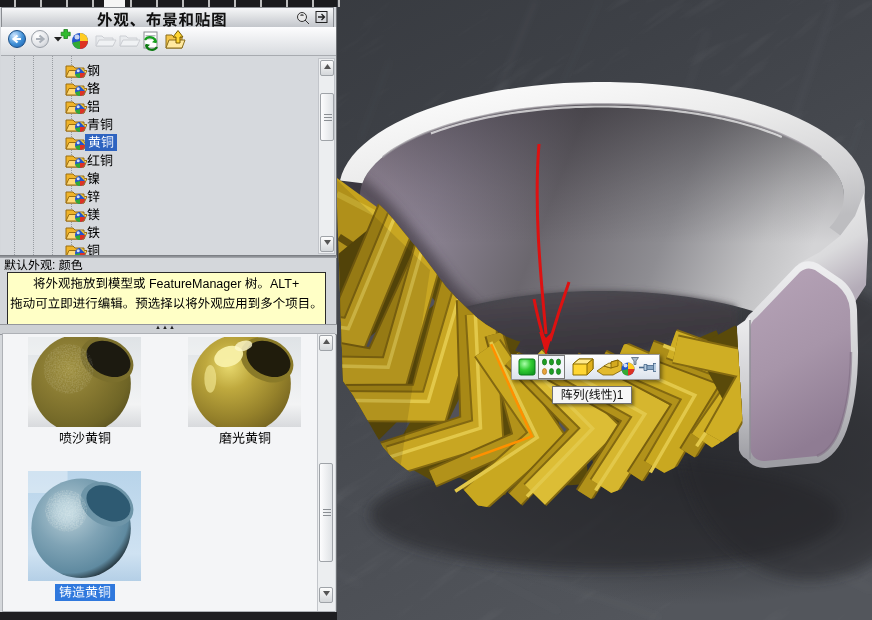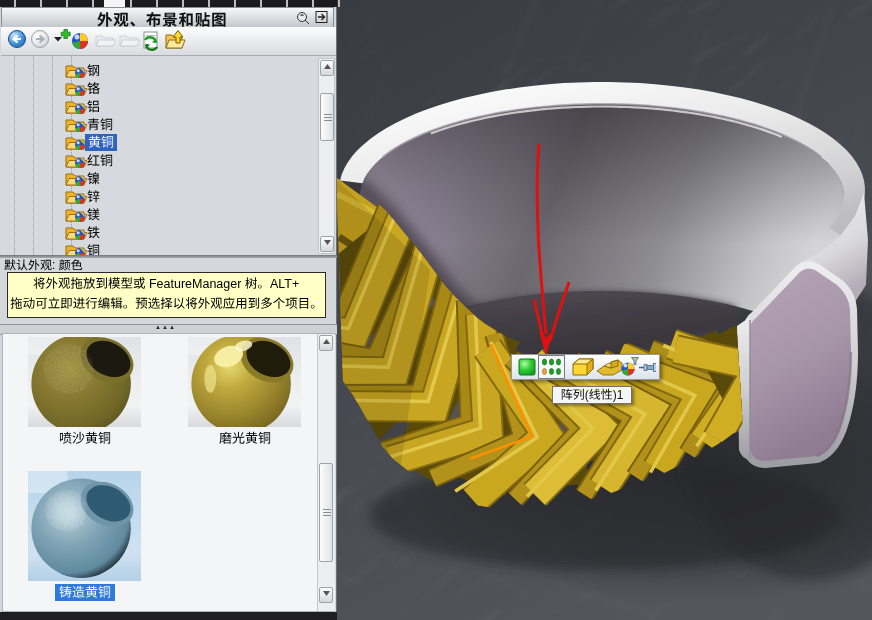--- a/index.html
+++ b/index.html
@@ -12,21 +12,21 @@
 #titlebar{position:absolute;left:1px;top:7px;width:331px;height:19px;background:linear-gradient(#f6f7f8,#c3c6cb);border:1px solid #898c91;}
 #titlebar .t{position:absolute;left:0;right:0;top:2px;text-align:center;font-size:13px;font-weight:bold;color:#111;}
 #toolbar{position:absolute;left:1px;top:27px;width:335px;height:28px;background:linear-gradient(#fdfdfe,#d8dbdf);border-bottom:1px solid #a8abb0;}
 #tree{position:absolute;left:1px;top:56px;width:335px;height:200px;background:#d6d9dd;overflow:hidden;}
 .trow{position:absolute;left:0;height:18px;font-size:13px;color:#000;white-space:nowrap;}
 .guide{position:absolute;width:1px;background-image:repeating-linear-gradient(to bottom,#989ca1 0 1px,transparent 1px 2px);}
 .hguide{position:absolute;height:1px;background-image:repeating-linear-gradient(to right,#989ca1 0 1px,transparent 1px 2px);}
 #vsb1{position:absolute;left:318px;top:58px;width:17px;height:196px;background:#eceef0;border:1px solid #c2c5ca;box-sizing:border-box;}
 #sep1{position:absolute;left:0;top:255px;width:337px;height:3px;background:linear-gradient(#73767b,#a9acb1);}
 #deflbl{position:absolute;left:4px;top:259px;font-size:12px;color:#000;}
-#ybox{position:absolute;left:7px;top:272px;width:317px;height:42px;background:#ffffc6;border:1px solid #2a2a2a;font-size:12px;color:#000;text-align:center;line-height:20px;padding-top:2px;}
+#ybox{position:absolute;left:7px;top:272px;width:317px;height:42px;background:#ffffc6;border:1px solid #2a2a2a;font-size:12px;color:#000;text-align:center;line-height:20px;padding-top:18px;}
 #split{position:absolute;left:0px;top:324px;width:337px;height:9px;background:#cdd0d4;border-top:1px solid #94979c;border-bottom:1px solid #94979c;}
 #split .dots{position:absolute;left:155px;top:-1px;font-size:6px;color:#222;letter-spacing:1px;}
 #thumbs{position:absolute;left:2px;top:333px;width:333px;height:279px;background:#f4f5f7;border:1px solid #aeb1b6;box-sizing:border-box;}
 #vsb2{position:absolute;left:314px;top:0px;width:17px;height:277px;background:#eceef0;border-left:1px solid #c2c5ca;}
 #bottombar{position:absolute;left:0;top:612px;width:337px;height:8px;background:#1e1e21;}
 .sbtn{position:absolute;left:1px;width:14px;height:16px;background:linear-gradient(#fdfdfd,#d4d7da);border:1px solid #9fa3a8;border-radius:2px;box-sizing:border-box;}
 .sbtn svg{display:block;margin:3px auto 0;}
 .sthumb{position:absolute;left:1px;width:14px;background:linear-gradient(to right,#fdfdfe,#dfe2e5);border:1px solid #9fa3a8;border-radius:2px;box-sizing:border-box;}
 .grip{position:absolute;left:3px;width:8px;height:1px;background:#8a8e93;}
 </style>

